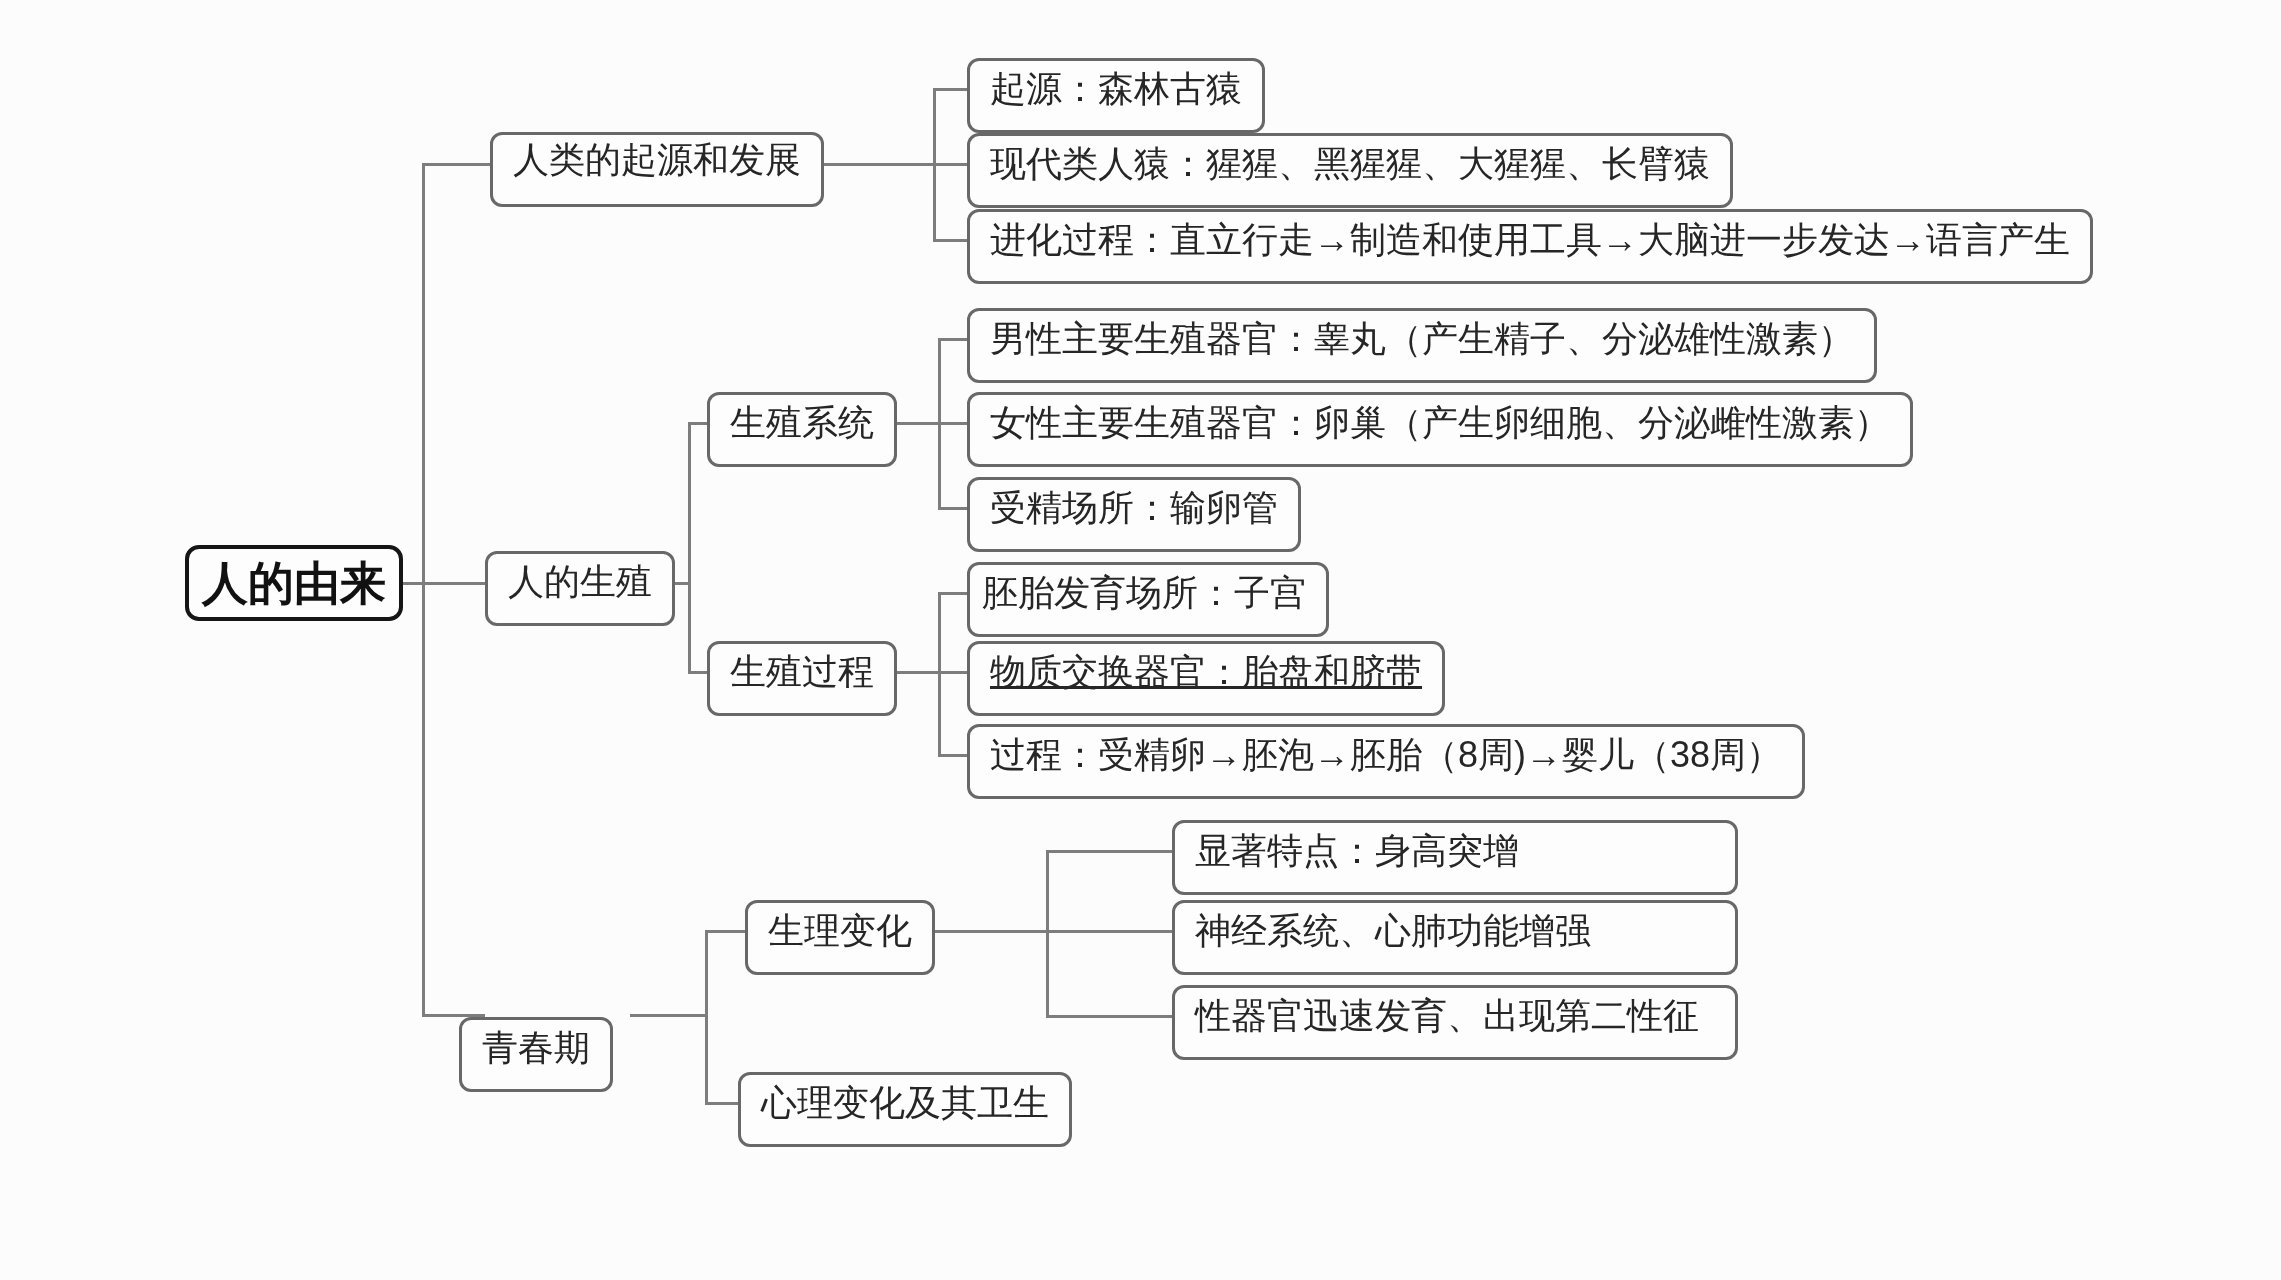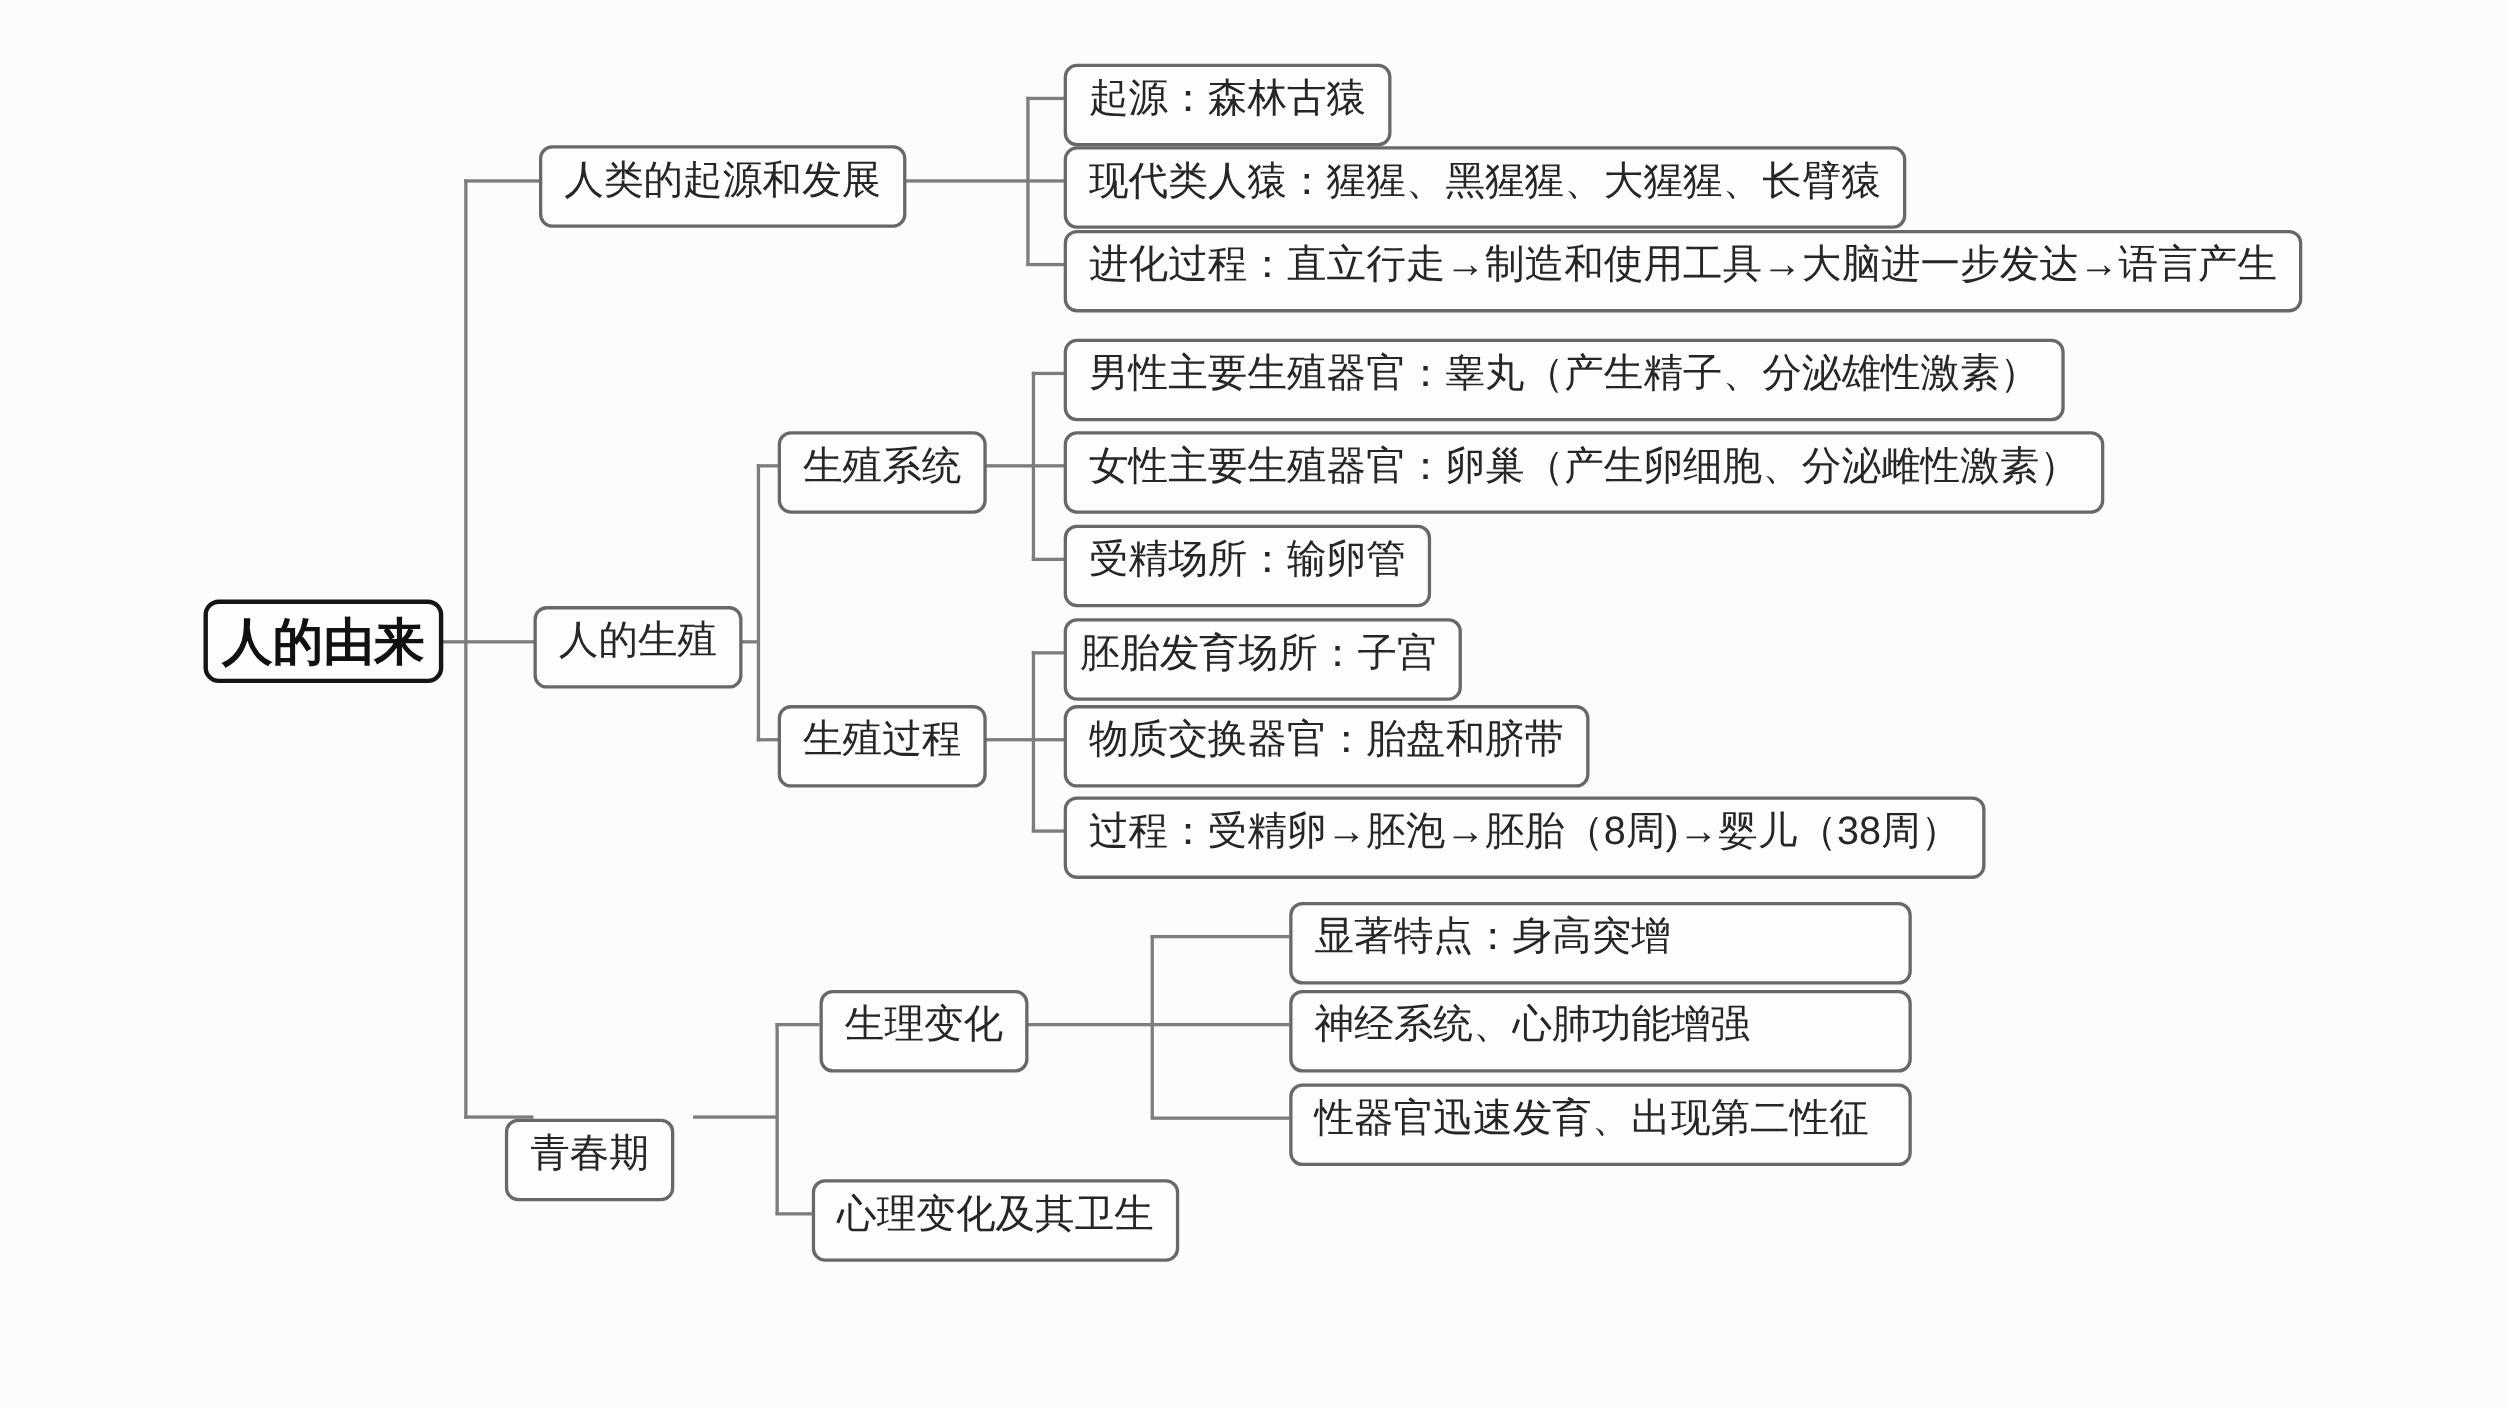--- a/index.html
+++ b/index.html
@@ -82,33 +82,33 @@
   <div class="hline" style="left:705px;top:1102px;width:33px;"></div>
 
   <div class="hline" style="left:900px;top:930px;width:148px;"></div>
   <div class="vline" style="left:1046px;top:850px;height:166px;"></div>
   <div class="hline" style="left:1046px;top:850px;width:126px;"></div>
   <div class="hline" style="left:1046px;top:930px;width:126px;"></div>
   <div class="hline" style="left:1046px;top:1015px;width:126px;"></div>
 
   <div class="node root" style="left:185px;top:545px;">人的由来</div>
 
-  <div class="node" style="left:490px;top:132px;">人类的起源和发展</div>
+  <div class="node" style="left:490px;top:132px;font-family:Liberation Mono, monospace;">人类的起源和发展</div>
   <div class="node" style="left:967px;top:58px;">起源：森林古猿</div>
   <div class="node" style="left:967px;top:133px;">现代类人猿：猩猩、黑猩猩、大猩猩、长臂猿</div>
   <div class="node" style="left:967px;top:209px;">进化过程：直立行走→制造和使用工具→大脑进一步发达→语言产生</div>
 
   <div class="node" style="left:485px;top:551px;">人的生殖</div>
   <div class="node" style="left:707px;top:392px;">生殖系统</div>
   <div class="node" style="left:967px;top:308px;">男性主要生殖器官：睾丸（产生精子、分泌雄性激素）</div>
   <div class="node" style="left:967px;top:392px;">女性主要生殖器官：卵巢（产生卵细胞、分泌雌性激素）</div>
   <div class="node" style="left:967px;top:477px;">受精场所：输卵管</div>
   <div class="node" style="left:707px;top:641px;">生殖过程</div>
   <div class="node" style="left:967px;top:562px;padding-left:12px;">胚胎发育场所：子宫</div>
-  <div class="node" style="left:967px;top:641px;">物质交换器官：胎盘和脐带</div>
+  <div class="node" style="left:967px;top:641px;text-decoration:underline;">物质交换器官：胎盘和脐带</div>
   <div class="node" style="left:967px;top:724px;">过程：受精卵→胚泡→胚胎（8周)→婴儿（38周）</div>
 
   <div class="node" style="left:459px;top:984px;margin-top:33px;">青春期</div>
   <div class="node" style="left:745px;top:900px;">生理变化</div>
   <div class="node wide" style="left:1172px;top:820px;">显著特点：身高突增</div>
   <div class="node wide" style="left:1172px;top:900px;">神经系统、心肺功能增强</div>
   <div class="node wide" style="left:1172px;top:985px;">性器官迅速发育、出现第二性征</div>
   <div class="node" style="left:738px;top:1072px;">心理变化及其卫生</div>
 
 </div>

